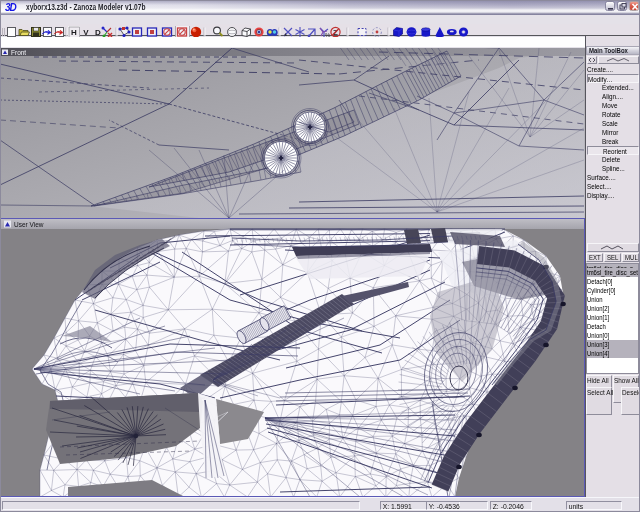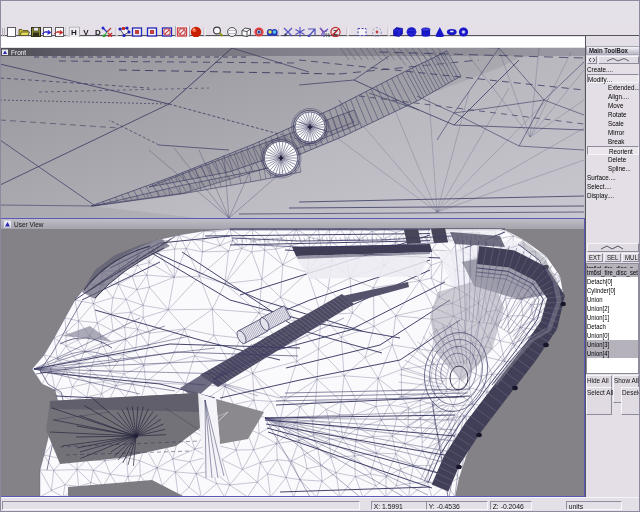--- a/index.html
+++ b/index.html
@@ -24,36 +24,56 @@
 #vp2svg{position:absolute;left:1px;top:1px;}
 #rpanel{position:absolute;left:585px;top:36px;width:55px;height:461px;background:#E4DFE6;border-left:1px solid #56555D;}
 #mtb-title{position:absolute;left:0px;top:10px;width:63px;height:9px;background:linear-gradient(180deg,#F4F4F8 0%,#D5D4DE 50%,#B9B8C6 100%);border:1px solid #A9A7B5;}
 #mtb-title span{position:absolute;left:2px;top:-1px;font:bold 8px "Liberation Sans",sans-serif;color:#1a1a22;transform:scale(0.75,0.9);transform-origin:0 50%;white-space:nowrap;}
 #mtb-x{position:absolute;right:1px;top:1px;width:8px;height:7px;background:linear-gradient(180deg,#E87A6A,#C23B2C);border:1px solid #99493E;border-radius:1px;color:#fff;font:bold 6px "Liberation Sans",sans-serif;text-align:center;line-height:5px;}
 .mtbbtn{position:absolute;background:#E0DBE2;border:1px solid;border-color:#F6F5F8 #8E8C9A #8E8C9A #F6F5F8;}
 .mtbbtn svg{display:block;}
 #mtb-menu{position:absolute;left:1px;top:29px;width:52px;}
 #mtb-menu div{position:relative;height:9px;font:9px "Liberation Sans",sans-serif;color:#000;white-space:nowrap;}
 #mtb-menu div span{display:inline-block;transform:scale(0.70,0.82);transform-origin:0 2px;}
-#mtb-menu .ind{padding-left:21px;}
+#mtb-menu .ind{padding-left:15px;}
 #mtb-menu .pressed{background:#EAE6EC;border:1px solid;border-color:#8E8C9A #F6F5F8 #F6F5F8 #8E8C9A;height:9px;}
 .exbtn{position:absolute;height:9px;background:#E0DBE2;border:1px solid;border-color:#F6F5F8 #8E8C9A #8E8C9A #F6F5F8;font:8px "Liberation Sans",sans-serif;text-align:center;line-height:7px;color:#111;}
 #mtb-list{position:absolute;left:0px;top:227px;width:53px;height:111px;background:rgba(255,255,255,0.99);border:1px solid #8E8C9A;overflow:hidden;}
 #mtb-list div{height:9px;font:9px "Liberation Sans",sans-serif;color:#000;white-space:nowrap;}
 #mtb-list div span{display:inline-block;transform:scale(0.66,0.82);transform-origin:0 2px;}
 #mtb-list .sel{background:#B5B2BC;text-decoration:underline;}
 .lbtn{position:absolute;height:28px;background:#E0DBE2;border:1px solid;border-color:#F6F5F8 #8E8C9A #8E8C9A #F6F5F8;font:8px "Liberation Sans",sans-serif;color:#111;}
 .lbtn span{display:inline-block;transform:scale(0.8,0.95);transform-origin:0 1px;white-space:nowrap;}
 #statusbar{position:absolute;left:0;top:497px;width:640px;height:15px;background:#E3E0E8;border-top:1px solid #F6F6FA;}
 .sbox{position:absolute;top:3px;height:9px;border:1px solid;border-color:#918FA0 #F8F8FC #F8F8FC #918FA0;font:8px "Liberation Sans",sans-serif;color:#111;}
 .sbox span{display:inline-block;transform:scale(0.85,0.95);transform-origin:0 0px;padding-left:2px;white-space:nowrap;}
 #appframe{position:absolute;left:0;top:0;width:640px;height:512px;border:1px solid #8C8A9C;pointer-events:none;}
 </style></head>
 <body>
 <div id="app">
+<div id="titlebar">
+      <div id="title-ico">3D</div>
+      <div id="title-txt">xyborx13.z3d - Zanoza Modeler v1.07b</div>
+      <div class="capbtn" id="btn-min" style="right:25px">
+        <svg width="10" height="10">
+          <rect x="2" y="6" width="5" height="1.6" fill="#3A3850"></rect>
+        </svg>
+      </div>
+      <div class="capbtn" id="btn-max" style="right:13px">
+        <svg width="10" height="10">
+          <rect x="2" y="3" width="4.5" height="4" fill="none" stroke="#3A3850" stroke-width="0.9"></rect>
+          <rect x="4" y="1.5" width="4" height="3.5" fill="#D8D7E3" stroke="#3A3850" stroke-width="0.9"></rect>
+        </svg>
+      </div>
+      <div class="capbtn" id="btn-close" style="right:1px">
+        <svg width="10" height="10">
+          <path d="M2.5 2 L7.5 7.5 M7.5 2 L2.5 7.5" stroke="#fff" stroke-width="1.6"></path>
+        </svg>
+      </div>
+    </div>
 <div id="toolbar"><svg width="640" height="12" viewBox="0 0 640 12">
         <path d="M2.5 2 L2.5 10 M4.5 2 L4.5 10" stroke="#B8B3BB" stroke-width="1"></path>
         <rect x="7.5" y="1.5" width="8" height="9" fill="#FDFDFD" stroke="#5A5A60" stroke-width="1"></rect>
         <path d="M19 9.5 L19 3.5 L22 3.5 L23 4.5 L28 4.5 L28 9.5 Z" fill="#C8B832" stroke="#4A4A20" stroke-width="0.8"></path>
         <path d="M20 9.5 L21.4 6 L29.5 6 L28 9.5 Z" fill="#E8DC60" stroke="#4A4A20" stroke-width="0.8"></path>
         <rect x="31.5" y="1.5" width="9" height="9" fill="#8A8A30" stroke="#30301A" stroke-width="1"></rect>
         <rect x="33.5" y="1.5" width="5" height="3.5" fill="#E8E8EE" stroke="#30301A" stroke-width="0.6"></rect>
         <rect x="33" y="6.5" width="6" height="4" fill="#30301A"></rect>
         <rect x="43.5" y="1.5" width="8" height="9" fill="#FDFDFD" stroke="#5A5A60" stroke-width="1"></rect>
         <path d="M42 8 q3 -4 7 -2 l-1 -2 l3 2.6 l-3.4 2 l0.6 -1.8 q-3.5 -1.6 -6.2 1.2 Z" fill="#2020D0" stroke="#2020D0" stroke-width="0.5"></path>
@@ -2256,18 +2276,18 @@
         <div class="sel"><span>Union[3]</span></div>
         <div class="sel"><span>Union[4]</span></div>
       </div>
       <div class="lbtn" style="left:0px;top:339px;width:26px"><span>Hide All</span></div>
       <div class="lbtn" style="left:27px;top:339px;width:26px"><span>Show All</span></div>
       <div class="lbtn" style="left:0px;top:351px;width:26px"><span>Select All</span></div>
       <div class="lbtn" style="left:35px;top:351px;width:26px"><span>Deselect</span></div>
     </div>
 <div id="statusbar">
       <div class="sbox" style="left:2px;width:358px"></div>
-      <div class="sbox" style="left:371px;width:80px"><span>X: 1.5991</span></div>
+      <div class="sbox" style="left:380px;width:80px"><span>X: 1.5991</span></div>
       <div class="sbox" style="left:426px;width:62px"><span>Y: -0.4536</span></div>
       <div class="sbox" style="left:490px;width:42px"><span>Z: -0.2046</span></div>
       <div class="sbox" style="left:566px;width:56px"><span>units</span></div>
     </div>
 <div id="appframe"></div>
 </div>
 </body></html>

